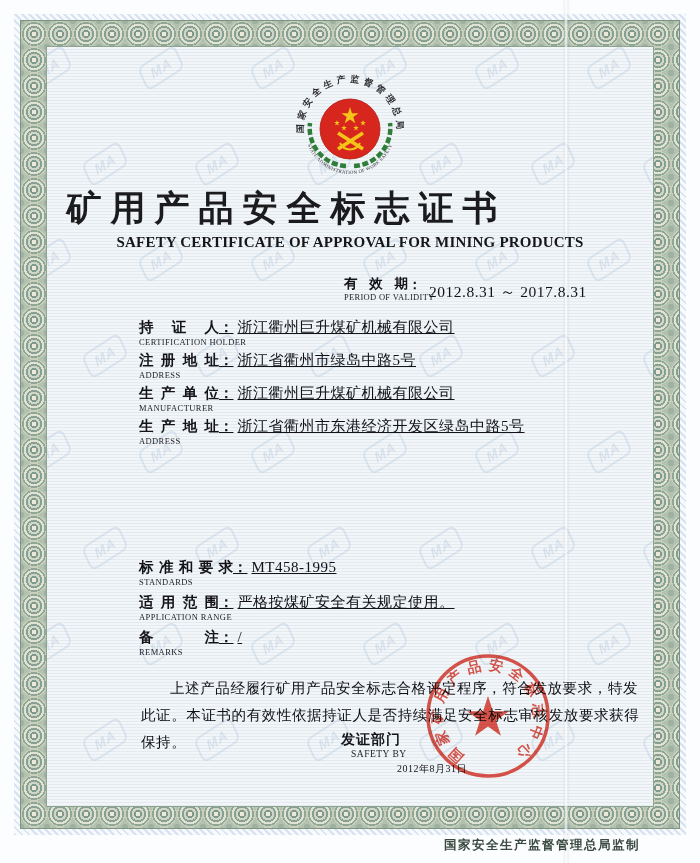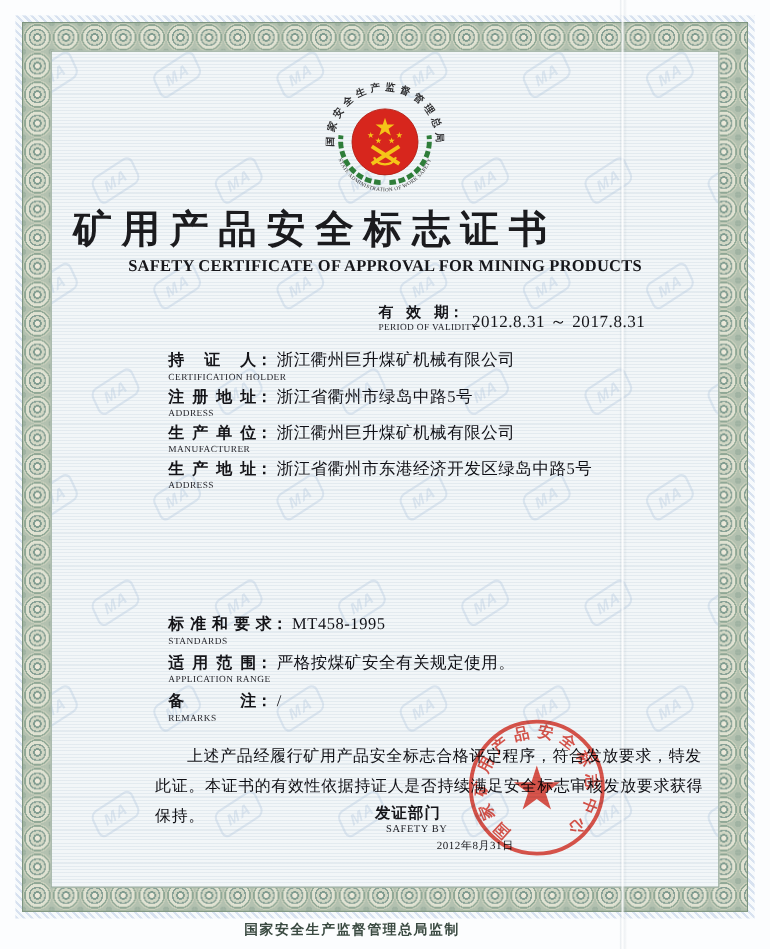--- a/index.html
+++ b/index.html
@@ -28,21 +28,21 @@
       display:flex;align-items:center;justify-content:center;
       transform:rotate(-33deg) skewX(-8deg);opacity:.32;}
   .crease{position:absolute;left:563px;top:0;width:7px;height:863px;
       background:linear-gradient(90deg,rgba(120,140,155,0) 0,rgba(120,140,155,.12) 1px,rgba(255,255,255,.85) 3px,rgba(120,140,155,.10) 5px,rgba(120,140,155,0) 7px);}
   .content{position:absolute;inset:0;}
   .emblem{position:absolute;left:296px;top:72px;width:108px;height:112px;}
   .title{position:absolute;top:185px;left:0;width:564px;text-align:center;
          font-size:35px;font-weight:700;letter-spacing:9px;text-indent:9px;color:#1b1b1e;}
   .subtitle{position:absolute;top:234px;left:0;width:700px;text-align:center;
          font-size:15px;font-weight:700;letter-spacing:.2px;color:#16161a;}
-  .row{position:absolute;left:153px;white-space:nowrap;}
+  .row{position:absolute;left:139px;white-space:nowrap;text-decoration:underline;}
   .row .zh{display:inline-block;width:80px;font-weight:700;font-size:14.5px;
            text-align:justify;text-align-last:justify;vertical-align:top;}
   .row.wide .zh{width:94px;}
   .row .colon{font-weight:700;font-size:14.5px;}
   .row .val{font-size:15px;letter-spacing:.5px;margin-left:4px;color:#101016;}
   .row .en{position:absolute;left:0;top:19px;font-size:8.5px;letter-spacing:.4px;color:#24242a;}
   .approval{position:absolute;left:152px;top:276px;white-space:nowrap;}
   .approval .zh{font-weight:700;font-size:13px;}
   .approval .colon{font-weight:700;font-size:13px;}
   .approval .val{font-size:16px;letter-spacing:1px;margin-left:6px;}
@@ -53,21 +53,21 @@
   .validity .colon{font-weight:700;font-size:13.5px;}
   .validity .en{position:absolute;left:0;top:17px;font-size:8.5px;letter-spacing:.3px;color:#24242a;white-space:nowrap;}
   .validity .dates{position:absolute;left:85px;top:7px;font-size:15.5px;letter-spacing:.5px;white-space:nowrap;}
   .statement{position:absolute;left:141px;top:675px;width:506px;font-size:14.5px;
              line-height:27px;text-indent:2em;letter-spacing:.6px;color:#0f0f14;}
   .issuer-zh{position:absolute;left:341px;top:731px;font-size:14px;font-weight:700;letter-spacing:1px;}
   .issuer-en{position:absolute;left:351px;top:749px;font-size:9.5px;letter-spacing:.5px;color:#1c1c22;}
   .issue-date{position:absolute;left:397px;top:762px;font-size:10px;letter-spacing:.5px;}
   .stamp{position:absolute;left:422px;top:650px;width:132px;height:132px;
          mix-blend-mode:multiply;opacity:.9;}
-  .footer{position:absolute;left:0;top:837px;width:640px;text-align:center;
+  .footer{position:absolute;left:0;top:837px;width:640px;text-align:right;
           font-size:12.5px;font-weight:700;letter-spacing:1.5px;color:#3a4a41;}
 </style>
 </head>
 <body>
 
 <div class="page">
   <div class="lace"></div>
   <div class="band"></div>
   <div class="paper">
     <div style="position:absolute;inset:0;">

